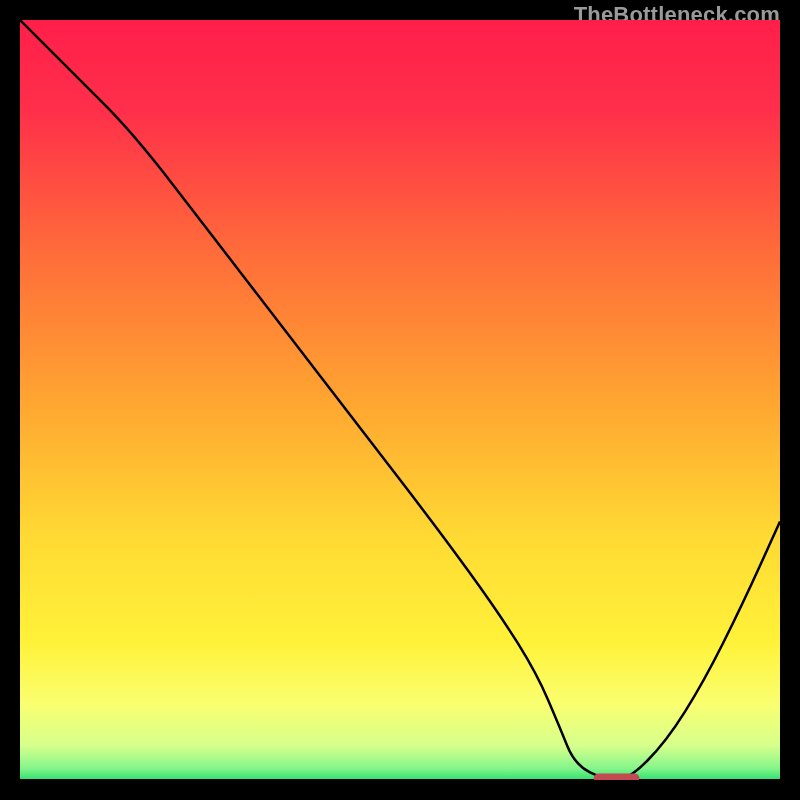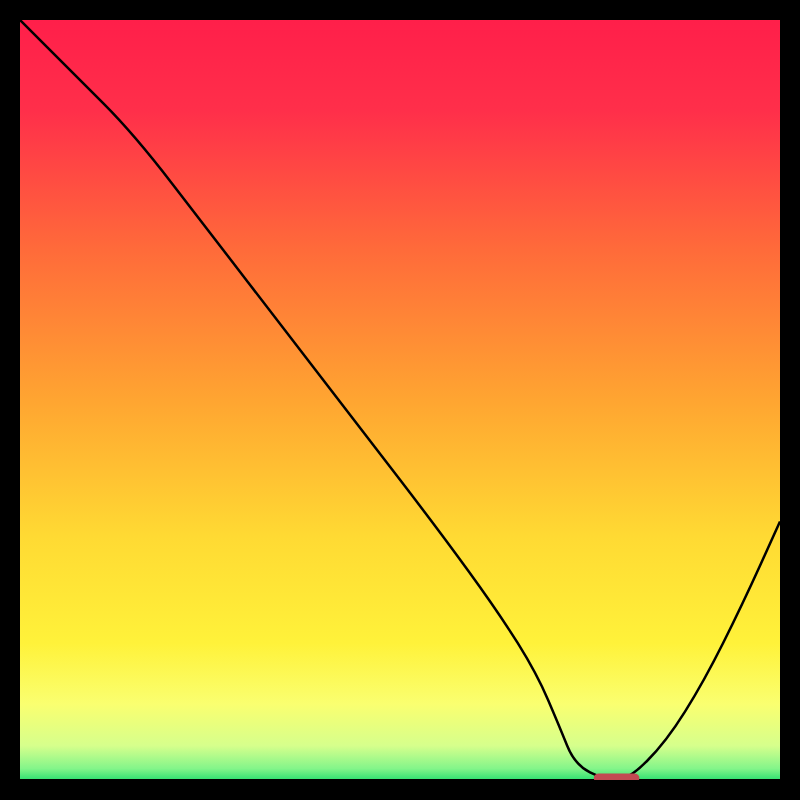--- a/index.html
+++ b/index.html
@@ -38,20 +38,21 @@
   }
   svg {
     display: block;
   }
 </style>
 </head>
 <body>
 
 <div class="frame">
 
+  <div class="watermark">TheBottleneck.com</div>
 
   <div class="plot">
     <svg id="chart-svg" width="760" height="760" viewBox="0 0 760 760" preserveAspectRatio="none">
       <defs>
         <linearGradient id="bg-grad" x1="0" y1="0" x2="0" y2="1">
             <stop offset="0%" stop-color="#ff1f4a"></stop>
             <stop offset="12%" stop-color="#ff2f4a"></stop>
             <stop offset="30%" stop-color="#ff6a3a"></stop>
             <stop offset="50%" stop-color="#ffa531"></stop>
             <stop offset="68%" stop-color="#ffda33"></stop>

